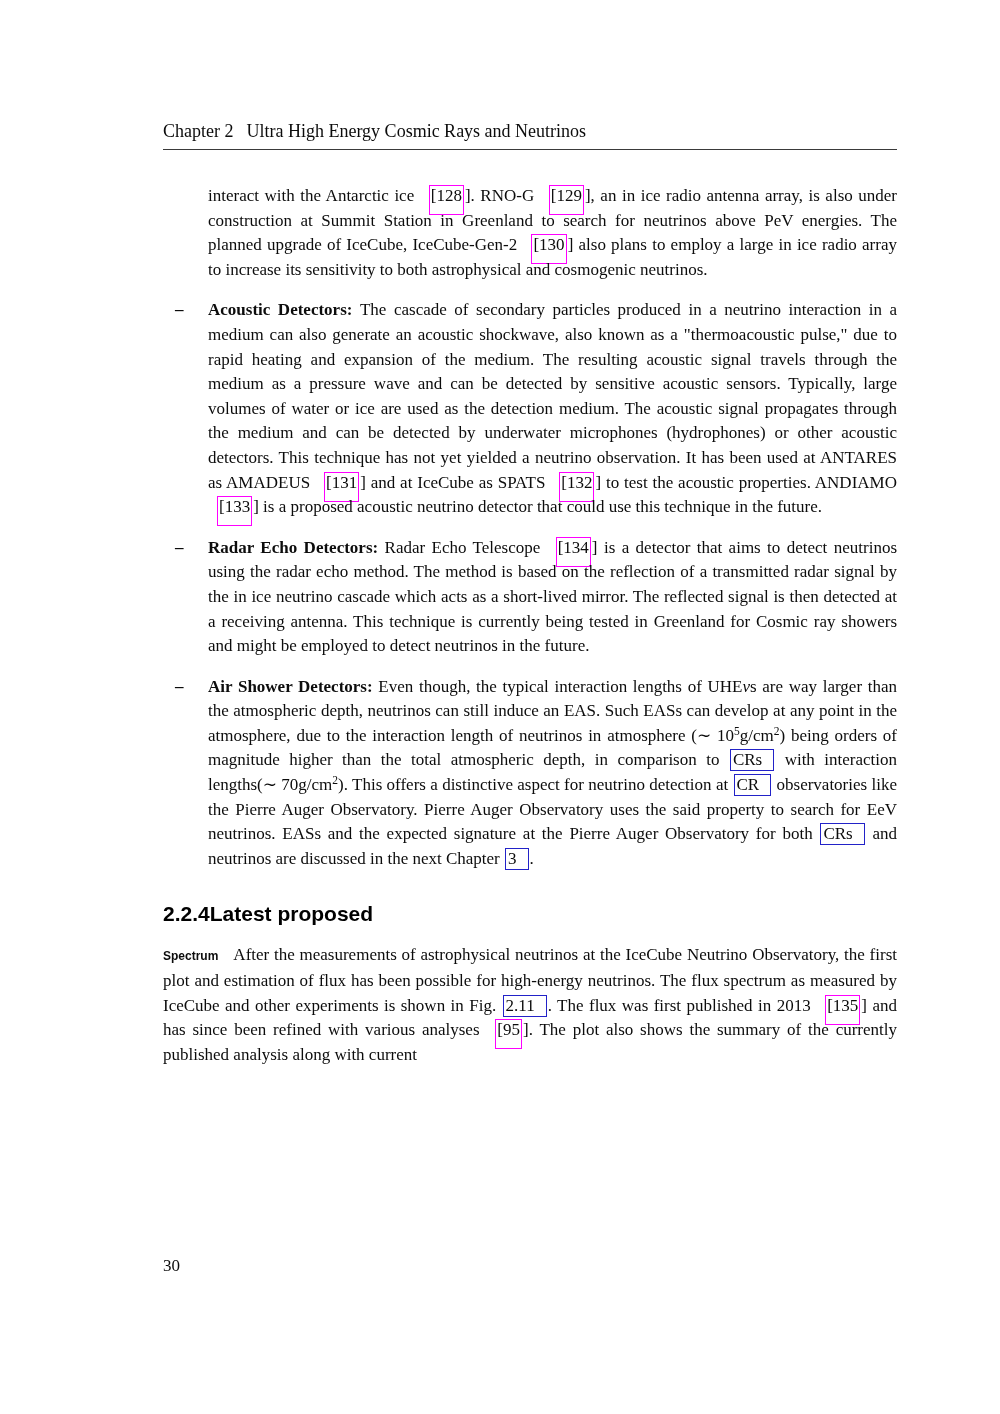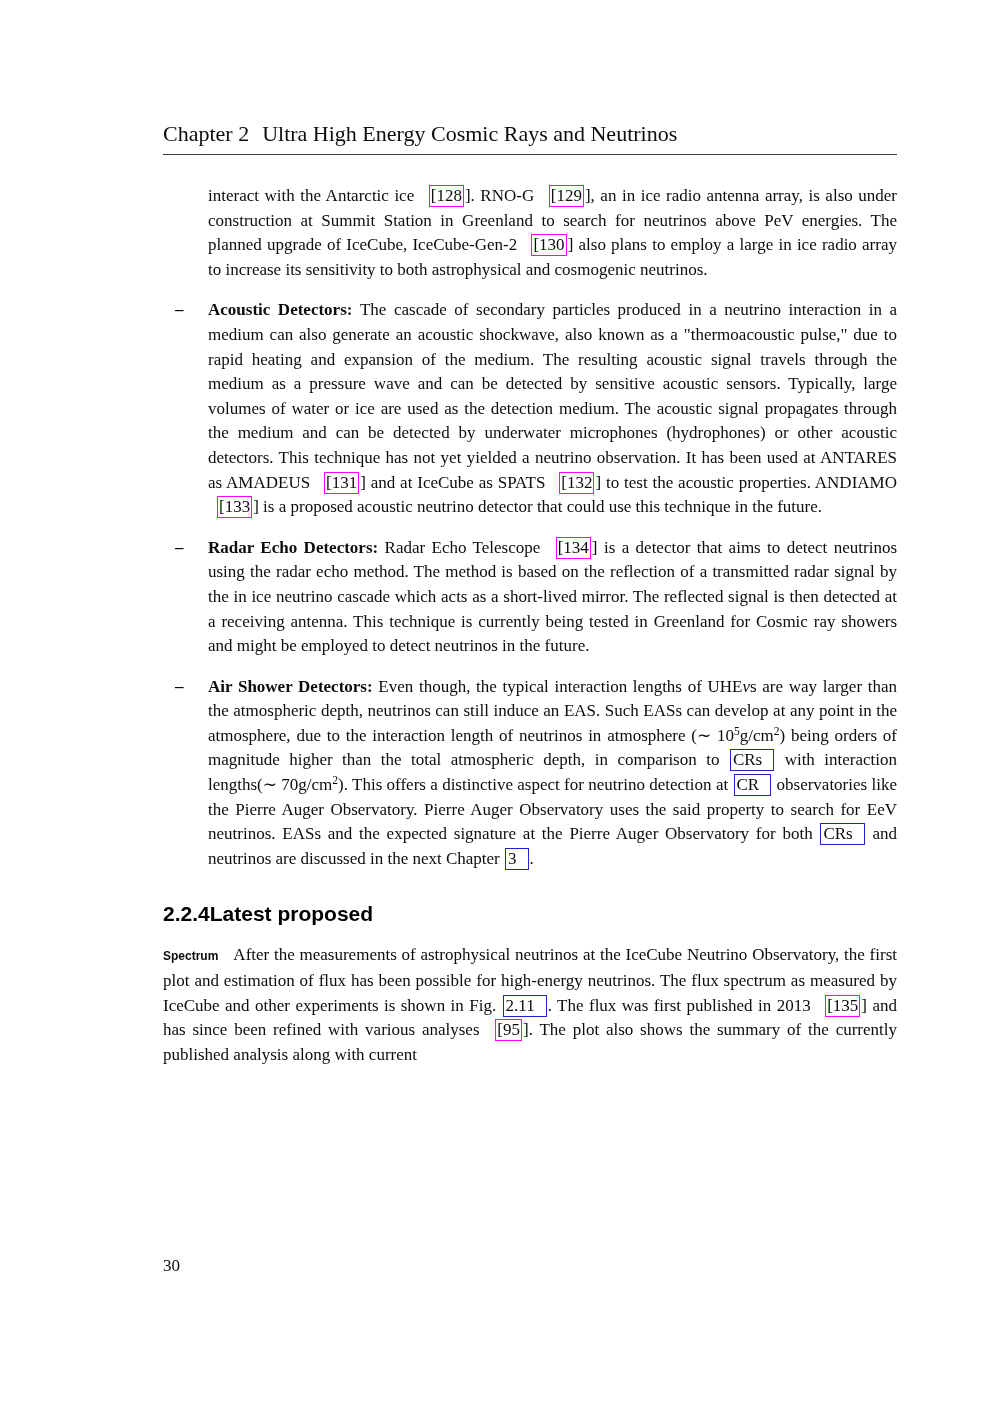--- a/index.html
+++ b/index.html
@@ -8,21 +8,21 @@
     background: #ffffff;
     font-family: "Liberation Serif", serif;
     color: #0c0c0c;
     -webkit-font-smoothing: antialiased;
   }
   .page { position: relative; width: 1000px; height: 1414px; overflow: hidden; }
 
   
   .chap-header {
     position: absolute; left: 163px; top: 121px; width: 734px;
-    font-size: 22px;
+    font-size: 18px;
     padding-bottom: 7px;
     border-bottom: 1.4px solid #3a3a3a;
     white-space: nowrap;
   }
   .chap-header .chap-num { margin-right: 13px; }
 
   
   .content {
     position: absolute; left: 163px; top: 184px; width: 734px;
     font-size: 17px; line-height: 24.6px;
@@ -44,21 +44,21 @@
     font-weight: bold; font-size: 12px;
     margin-right: 15px;
   }
   .sup {
     font-size: 11.5px;
     position: relative; top: -6px;
     line-height: 0;
   }
   .cite {
     border: 1.3px solid var(--cite-color, #ff00ff);
-    padding: 0 1px 1px 1px;
+    padding: 0 1px 9px 1px;
     margin: 0 1px 0 9px;
   }
   .link {
     border: 1.3px solid var(--link-color, #2222c8);
     padding: 0 11px 1px 2px;
     margin: 0 1px 0 1px;
   }
 
   h2.sec {
     font-family: "Liberation Sans", sans-serif;

